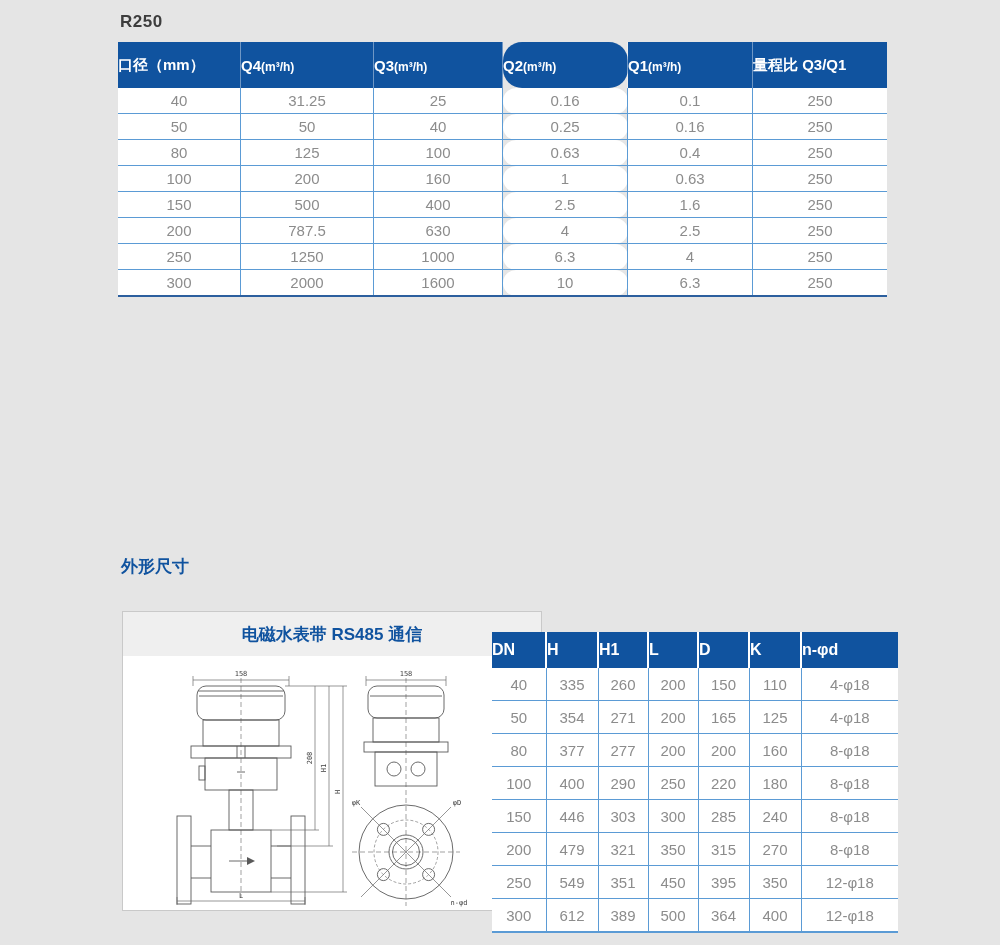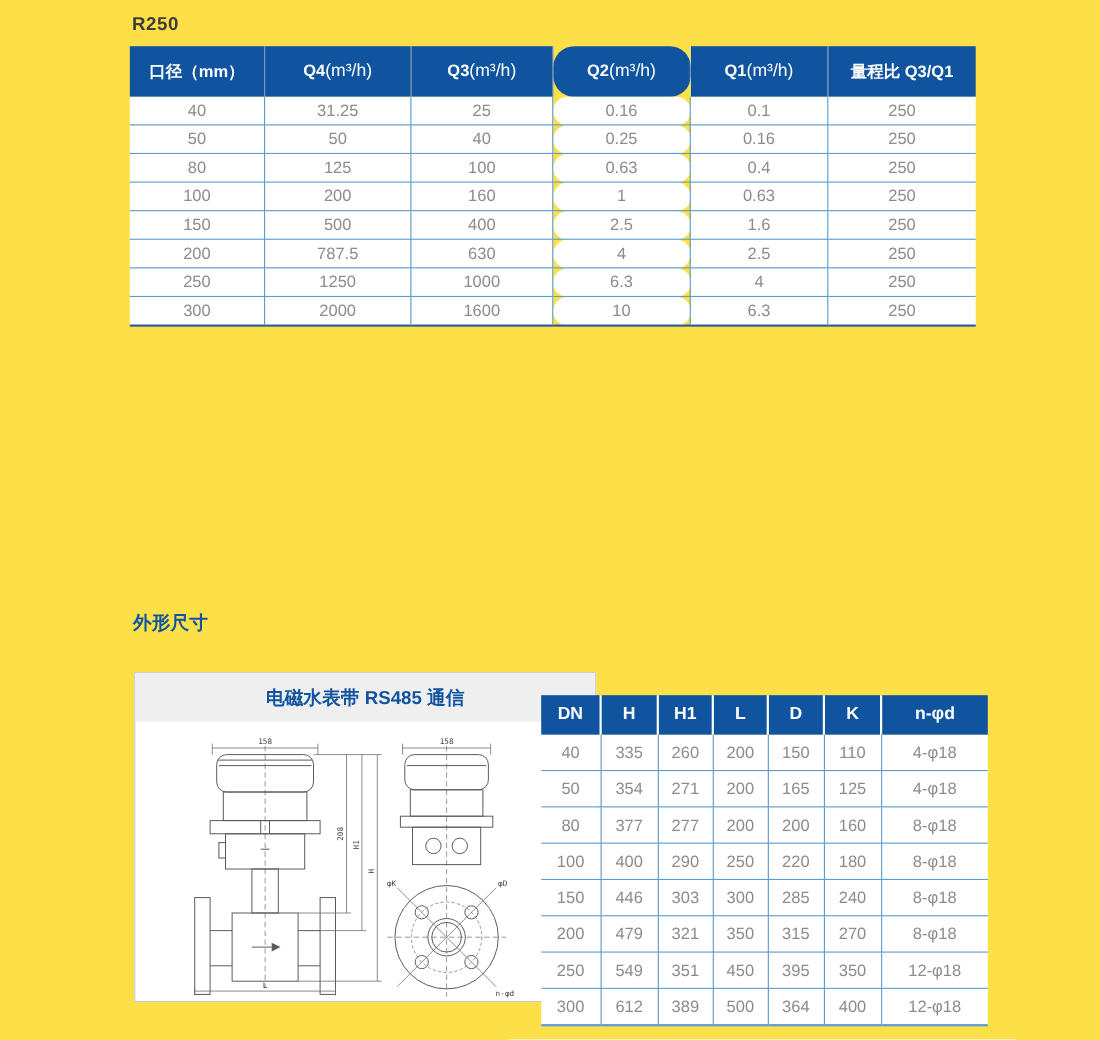--- a/index.html
+++ b/index.html
@@ -1,39 +1,39 @@
 <!DOCTYPE html>
 <html><head>
 <meta charset="utf-8">
 <style>
   html,body{margin:0;padding:0;background:#ffffff;}
   #page{
-    position:relative;width:1000px;height:945px;background:#fde047;
+    position:relative;width:1000px;height:945px;background:#e5e5e5;
     font-family:"Liberation Sans", sans-serif;overflow:hidden;
   }
   
   #r250-title{
     position:absolute;left:120px;top:12px;margin:0;
     font-size:17px;font-weight:bold;color:#3d3d3d;letter-spacing:.5px;
   }
   #dim-heading{
     position:absolute;left:120px;top:554px;margin:1px;
     font-size:17px;font-weight:bold;color:#10539f;
   }
   
   .tbl{border-collapse:collapse;table-layout:fixed;}
   .tbl th{
     background:#10539f;color:#ffffff;font-weight:bold;
-    text-align:center;vertical-align:middle;padding:0;
+    text-align:left;vertical-align:middle;padding:0;
   }
   .tbl td{
     text-align:center;vertical-align:middle;padding:0;
     color:#8c8c8c;background:#ffffff;
   }
-  .h-unit{font-size:16px;font-weight:normal;}
+  .h-unit{font-size:12px;font-weight:bold;}
   
   #flow-table-wrap{position:absolute;left:118px;top:42px;}
   #flow-table{width:764px;}
   #flow-table th{height:46px;font-size:15px;border-right:1px solid rgba(255,255,255,.4);}
   #flow-table th:last-child{border-right:none;}
   #flow-table td{height:25px;font-size:15px;border-bottom:1px solid #5b9bd5;}
   #flow-table td:not(:last-child){border-right:1px solid #5b9bd5;}
   #flow-table tbody tr:last-child td{border-bottom:2px solid #2c5f9e;}
   #flow-table th:nth-child(1),#flow-table td:nth-child(1){width:122px;}
   #flow-table th:nth-child(2),#flow-table td:nth-child(2){width:132px;}

